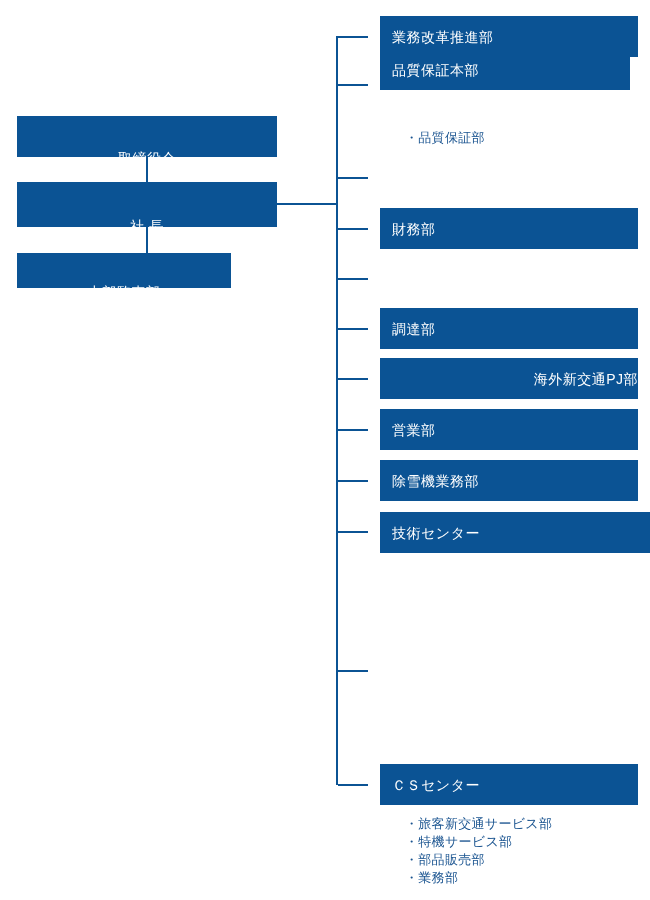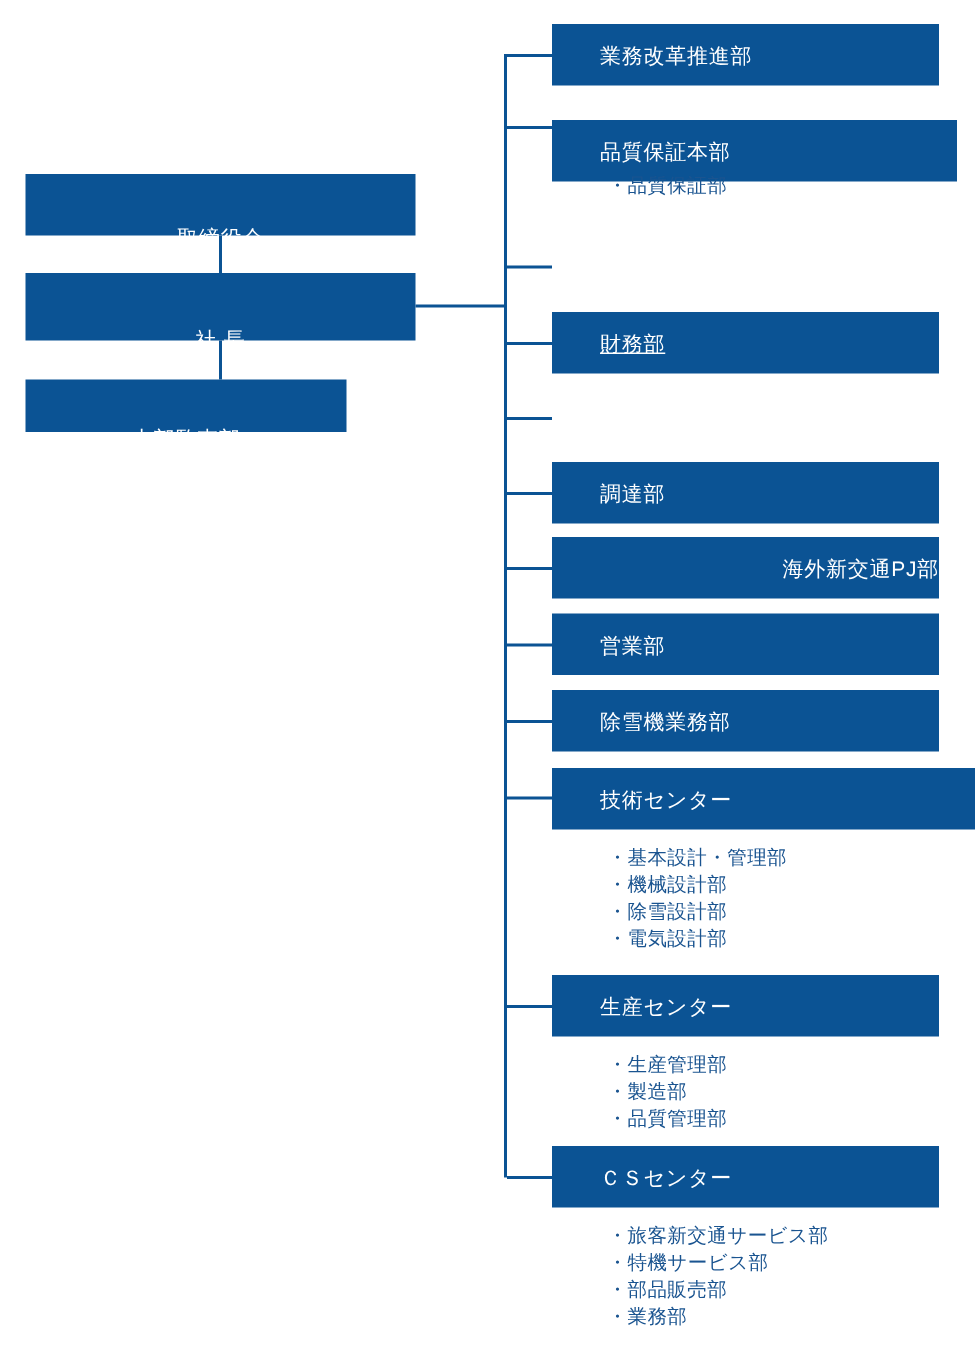--- a/index.html
+++ b/index.html
@@ -51,21 +51,22 @@
     justify-content: center;
   }
   .box.left-box .box-label {
     text-align: left;
     margin-top: 43px;
   }
 
   
   .box.right-box {
     justify-content: flex-start;
-    padding-left: 32px;
+    padding-left: 12px;
+    margin-left: 12px;
   }
 
   
   .sublist {
     position: absolute;
     margin: 0;
     padding: 0;
     list-style: none;
   }
   .sub-item {
@@ -114,31 +115,31 @@
   <div class="line h-line" style="left:338px; top:429px; width:30px;"></div>
   <div class="line h-line" style="left:338px; top:480px; width:30px;"></div>
   <div class="line h-line" style="left:338px; top:531px; width:30px;"></div>
   <div class="line h-line" style="left:338px; top:670px; width:30px;"></div>
   <div class="line h-line" style="left:338px; top:784px; width:30px;"></div>
 
   <div class="box right-box" style="left:368px; top:16px; width:258px; height:41px;">
     <span class="box-label">業務改革推進部</span>
   </div>
 
-  <div class="box right-box" style="left:368px; top:80px; width:270px; height:41px;">
+  <div class="box right-box" style="left:368px; top:49px; width:250px; height:41px;">
     <span class="box-label">品質保証本部</span>
   </div>
-  <ul class="sublist" style="left:405px; top:115px;">
+  <ul class="sublist" style="left:405px; top:129px;">
     <li class="sub-item">
       <span class="sub-bullet">・</span><span>品質保証部</span>
     </li>
   </ul>
 
 
-  <div class="box right-box" style="left:368px; top:208px; width:258px; height:41px;text-decoration:underline;">
+  <div class="box right-box" style="left:368px; top:208px; width:258px; height:41px;">
     <span class="box-label">財務部</span>
   </div>
 
 
   <div class="box right-box" style="left:368px; top:308px; width:258px; height:41px;">
     <span class="box-label">調達部</span>
   </div>
 
   <div class="box right-box" style="left:368px; top:358px; width:258px; height:41px;justify-content:flex-end;">
     <span class="box-label">海外新交通PJ部</span>
@@ -148,49 +149,21 @@
     <span class="box-label">営業部</span>
   </div>
 
   <div class="box right-box" style="left:368px; top:460px; width:258px; height:41px;">
     <span class="box-label">除雪機業務部</span>
   </div>
 
   <div class="box right-box" style="left:368px; top:512px; width:310px; height:41px;">
     <span class="box-label">技術センター</span>
   </div>
-  <ul class="sublist" style="left:405px; top:563px;">
-    <li class="sub-item">
-      <span class="sub-bullet">・</span><span>基本設計・管理部</span>
-    </li>
-    <li class="sub-item">
-      <span class="sub-bullet">・</span><span>機械設計部</span>
-    </li>
-    <li class="sub-item">
-      <span class="sub-bullet">・</span><span>除雪設計部</span>
-    </li>
-    <li class="sub-item">
-      <span class="sub-bullet">・</span><span>電気設計部</span>
-    </li>
-  </ul>
 
-  <div class="box right-box" style="left:368px; top:650px; width:258px; height:41px;">
-    <span class="box-label">生産センター</span>
-  </div>
-  <ul class="sublist" style="left:405px; top:701px;">
-    <li class="sub-item">
-      <span class="sub-bullet">・</span><span>生産管理部</span>
-    </li>
-    <li class="sub-item">
-      <span class="sub-bullet">・</span><span>製造部</span>
-    </li>
-    <li class="sub-item">
-      <span class="sub-bullet">・</span><span>品質管理部</span>
-    </li>
-  </ul>
 
   <div class="box right-box" style="left:368px; top:764px; width:258px; height:41px;">
     <span class="box-label">ＣＳセンター</span>
   </div>
   <ul class="sublist" style="left:405px; top:815px;">
     <li class="sub-item">
       <span class="sub-bullet">・</span><span>旅客新交通サービス部</span>
     </li>
     <li class="sub-item">
       <span class="sub-bullet">・</span><span>特機サービス部</span>

